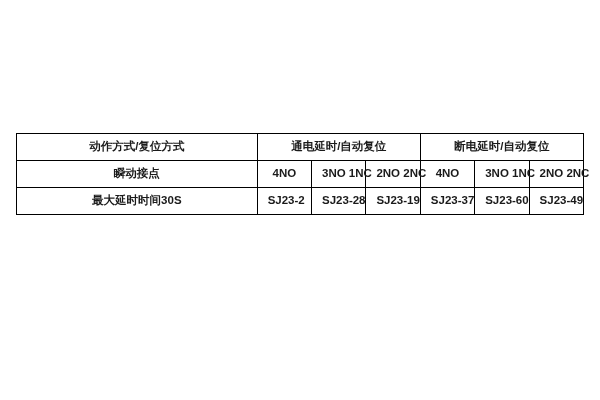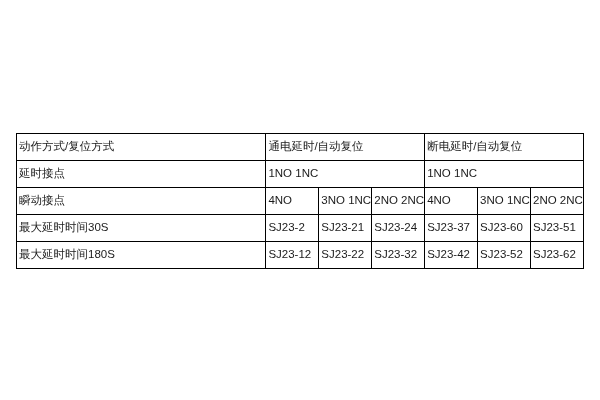--- a/index.html
+++ b/index.html
@@ -27,27 +27,28 @@
   }
   table.spec-table {
     border-collapse: collapse;
     width: 568px;
     table-layout: fixed;
   }
   table.spec-table td {
     border: 1px solid #000000;
     font-size: 11.5px;
     color: #1a1a1a;
-    text-align: left;
+    text-align: center;
     vertical-align: middle;
     height: 26px;
-    padding: 0 2px;
+    padding: 0 10px;
     line-height: 1.2;
     white-space: nowrap;
     font-family: "Liberation Sans", sans-serif;
+    font-weight: bold;
   }
   td.label-col {
     width: 120px;
   }
   td.data-col {
     width: 74.6px;
     margin-top: 32px;
   }
   td.bold-label {
     font-weight: normal;
@@ -59,47 +60,33 @@
 <div id="page">
   <div id="table-wrap">
     <table class="spec-table">
       <tbody>
         <tr>
           <td class="label-col bold-label">动作方式/复位方式</td>
           <td class="data-col" colspan="3">通电延时/自动复位</td>
           <td class="data-col" colspan="3">断电延时/自动复位</td>
         </tr>
         <tr>
-          <td class="label-col bold-label">延时接点</td>
-          <td class="data-col" colspan="3">1NO 1NC</td>
-          <td class="data-col" colspan="3">1NO 1NC</td>
-        </tr>
-        <tr>
           <td class="label-col bold-label">瞬动接点</td>
           <td class="data-col">4NO</td>
           <td class="data-col">3NO 1NC</td>
           <td class="data-col">2NO 2NC</td>
           <td class="data-col">4NO</td>
           <td class="data-col">3NO 1NC</td>
           <td class="data-col">2NO 2NC</td>
         </tr>
         <tr>
           <td class="label-col bold-label">最大延时时间30S</td>
           <td class="data-col">SJ23-2</td>
-          <td class="data-col">SJ23-21</td>
-          <td class="data-col">SJ23-24</td>
+          <td class="data-col">SJ23-28</td>
+          <td class="data-col">SJ23-19</td>
           <td class="data-col">SJ23-37</td>
           <td class="data-col">SJ23-60</td>
-          <td class="data-col">SJ23-51</td>
-        </tr>
-        <tr>
-          <td class="label-col bold-label">最大延时时间180S</td>
-          <td class="data-col">SJ23-12</td>
-          <td class="data-col">SJ23-22</td>
-          <td class="data-col">SJ23-32</td>
-          <td class="data-col">SJ23-42</td>
-          <td class="data-col">SJ23-52</td>
-          <td class="data-col">SJ23-62</td>
+          <td class="data-col">SJ23-49</td>
         </tr>
       </tbody>
     </table>
   </div>
 </div>
 
 </body></html>

